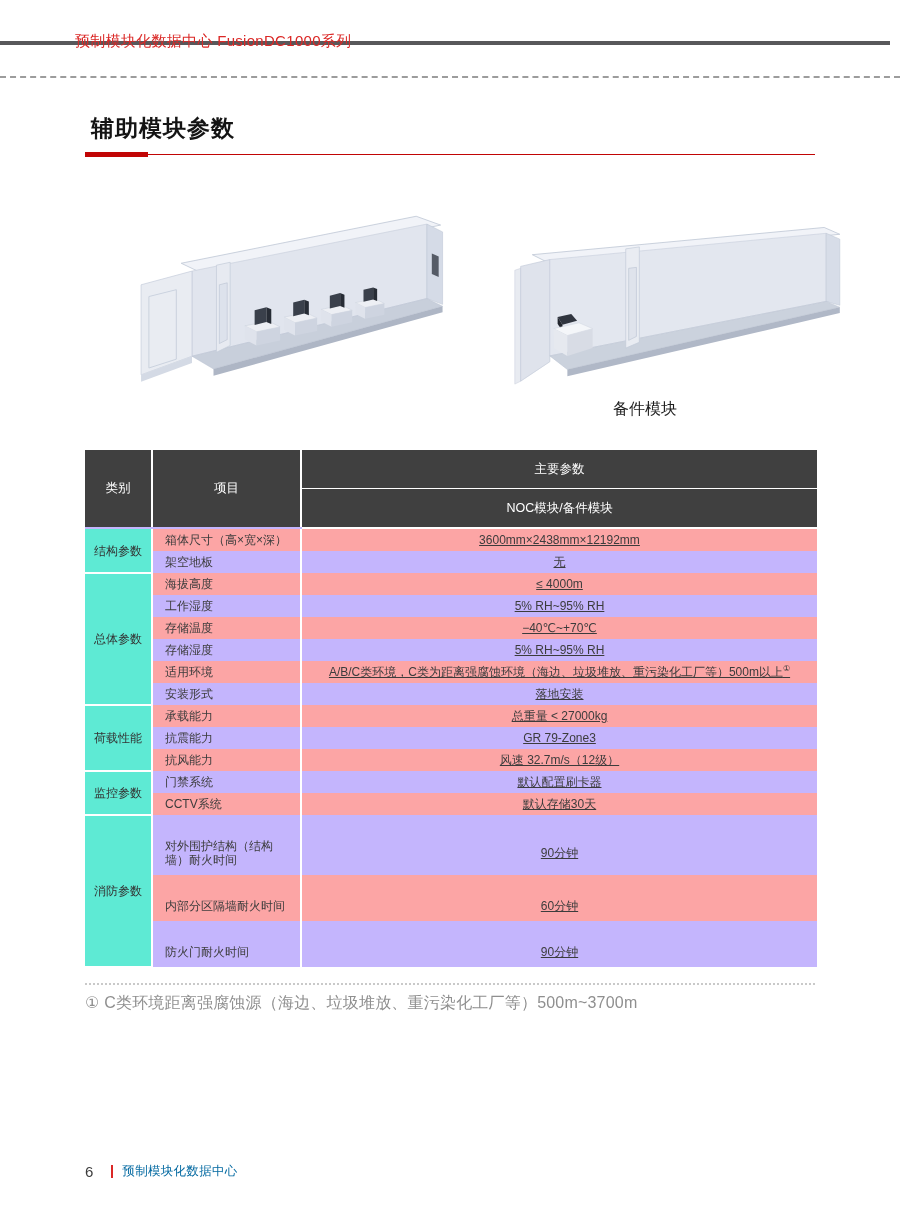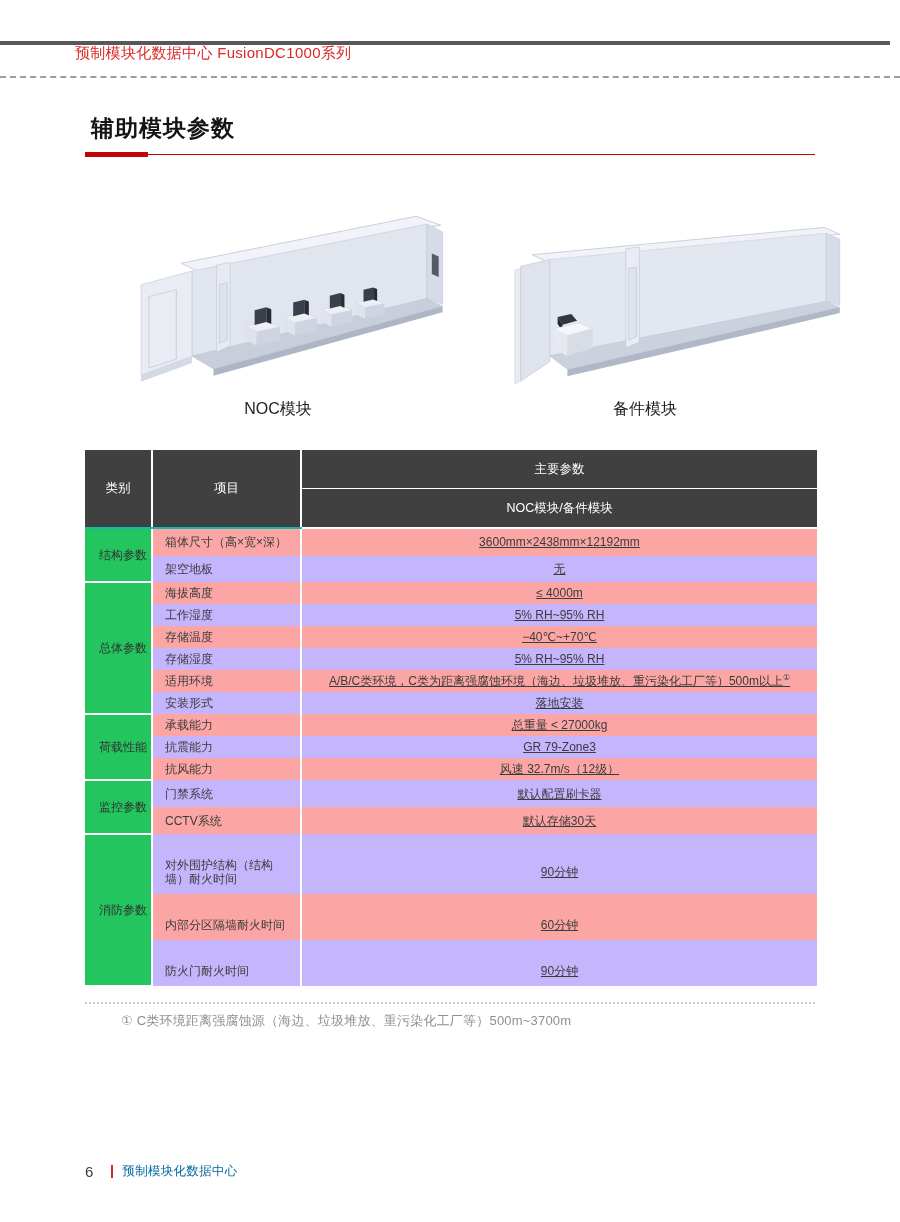--- a/index.html
+++ b/index.html
@@ -5,21 +5,21 @@
   html,body { margin:0; padding:0; background:#ffffff; }
   .page {
     position:relative; width:900px; height:1222px; background:#ffffff;
     font-family:"Liberation Sans","DejaVu Sans",sans-serif; overflow:hidden;
     color:#3c3c3c;
   }
 
   
   .top-bar { position:absolute; left:0; top:41px; width:890px; height:4px; background:#58585b; }
   .doc-header {
-    position:absolute; left:75px; top:44px; font-size:15px; letter-spacing:.3px;
+    position:absolute; left:75px; top:32px; font-size:15px; letter-spacing:.3px;
     color:#db2826; white-space:nowrap;
   }
   .dash-divider { position:absolute; left:0; top:76px; width:900px; border-top:2px dashed #9c9c9c; }
 
   
   .section-title {
     position:absolute; left:91px; top:113px; font-size:23px; font-weight:bold;
     color:#141414; letter-spacing:1px;
   }
   .title-rule { position:absolute; left:85px; top:152px; width:730px; height:6px; }
@@ -37,38 +37,38 @@
   .cap-right { left:480px; width:330px; }
 
   
   .table-block { position:absolute; left:85px; top:450px; width:732px; }
   table.spec { border-collapse:collapse; table-layout:fixed; width:732px; }
   table.spec th, table.spec td { margin:0; }
   thead th {
     background:#404040; color:#ffffff; font-weight:normal; font-size:12.5px;
     text-align:center; vertical-align:middle;
   }
-  th.h-cat, th.h-item { border-right:2px solid #ffffff; border-bottom:2px solid #14b8a6; }
+  th.h-cat, th.h-item { border-right:2px solid #ffffff; border-bottom:2px solid #c4b5fd; }
   th.h-params { height:36px; border-bottom:1px solid #ffffff; }
   th.h-sub    { height:36px; border-bottom:2px solid #ffffff; }
   tbody td { font-size:12px; line-height:14px; color:#3c3c3c; vertical-align:middle; }
   td.cat {
-    background:#22c55e; text-align:right; color:#333;
+    background:#5eead4; text-align:center; color:#333;
     border-right:2px solid #ffffff; border-bottom:2px solid #ffffff;
-    padding:19px 4px;
+    padding:0 4px;
   }
   td.item { text-align:left; padding:4px 8px 4px 12px; border-right:2px solid #ffffff; }
   td.val  { text-align:center; padding:4px 10px;text-decoration:underline; }
   tr.g td.item, tr.g td.val { background:#c4b5fd; }
   tr.w td.item, tr.w td.val { background:#fca5a5; }
   tr.tall td.item, tr.tall td.val { padding-top:24px; padding-bottom:8px; }
   sup.fn { font-size:8px; line-height:0; }
 
   .dot-divider { margin-top:15px; width:730px; border-top:2px dotted #c9c9c9; }
-  .footnote { margin-top:8px; font-size:13px; color:#8f8f8f; letter-spacing:.2px;margin-left:36px; }
+  .footnote { margin-top:8px; font-size:16px; color:#8f8f8f; letter-spacing:.2px; }
 
   
   .footer { position:absolute; left:85px; top:1163px; display:flex; align-items:center; }
   .footer .pageno { font-size:15px; color:#3c3c3c; }
   .footer .sep { width:2px; height:13px; background:#db2826; margin:0 9px 0 18px; }
   .footer .ftext { font-size:12.5px; color:#0369a1; letter-spacing:.3px; }
 </style>
 </head>
 <body>
 
@@ -156,21 +156,20 @@
       <g>
         <polygon points="56,112 70,109 76,116 61,120" fill="#30353f"></polygon>
         <polygon points="56,112 61,120 61,127 56,119" fill="#22262e"></polygon>
         <polygon points="52,124 78,118 92,124 66,131" fill="#f4f6f9" stroke="#d0d5df" stroke-width="0.5"></polygon>
         <polygon points="52,124 66,131 66,152 52,144" fill="#e6e9ef"></polygon>
         <polygon points="66,131 92,124 92,144 66,152" fill="#d8dce5"></polygon>
       </g>
     </svg>
   </div>
 
-  <div class="fig-caption cap-left">NOC模块</div>
   <div class="fig-caption cap-right">备件模块</div>
 
   <div class="table-block">
     <table class="spec">
       <colgroup>
           <col style="width:67px">
           <col style="width:149px">
           <col>
         </colgroup>
       <thead>

